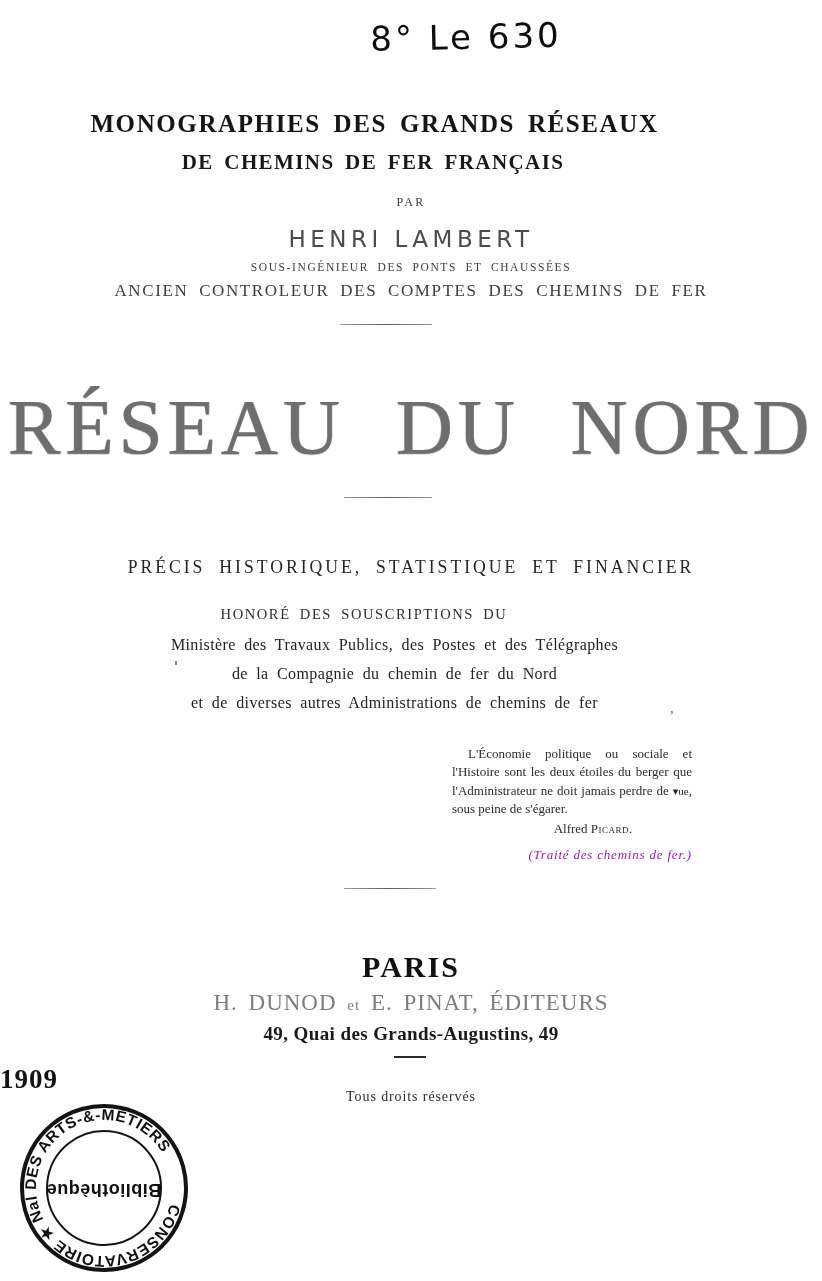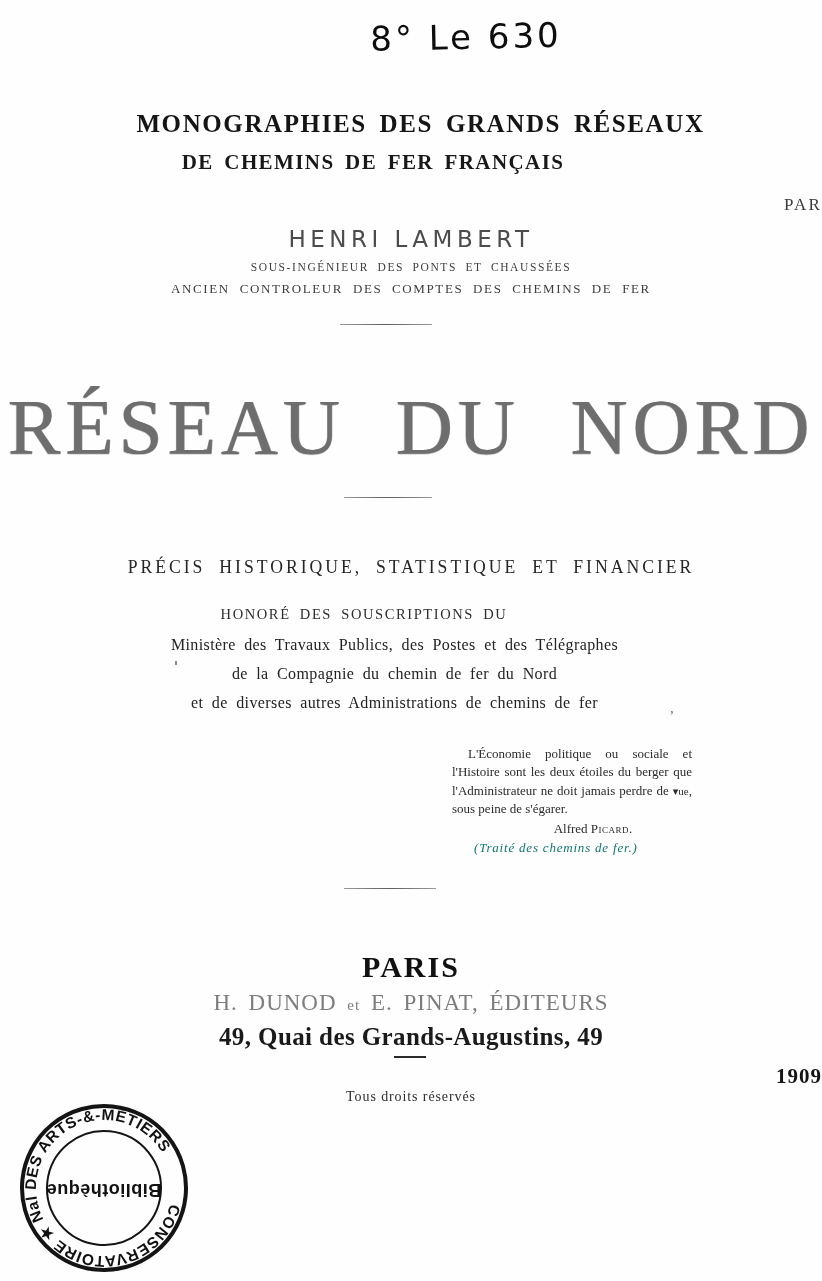--- a/index.html
+++ b/index.html
@@ -40,41 +40,40 @@
     position: absolute;
     top: 110px;
     left: 0;
     width: 749px;
     text-align: center;
     font-size: 25px;
     font-weight: 700;
     letter-spacing: 1.6px;
     word-spacing: 5px;
     color: #151515;
-    padding-left: 46px;
   }
   .title-sub {
     position: absolute;
     top: 150px;
     left: 0;
     width: 746px;
     text-align: center;
     font-size: 21px;
     font-weight: 700;
     letter-spacing: 1.4px;
     word-spacing: 4px;
     color: #181818;
   }
   .par-line {
     position: absolute;
     top: 195px;
     left: 0;
     width: 822px;
-    text-align: right;
-    font-size: 17px;
+    text-align: center;
+    font-size: 12px;
     letter-spacing: 2.2px;
     color: #3a3a3a;
   }
 
   
   .author-name {
     position: absolute;
     top: 226px;
     left: 0;
     width: 822px;
@@ -95,21 +94,21 @@
     letter-spacing: 1.6px;
     word-spacing: 4px;
     color: #3d3d3d;
   }
   .author-cred2 {
     position: absolute;
     top: 281px;
     left: 0;
     width: 822px;
     text-align: center;
-    font-size: 13px;
+    font-size: 17px;
     letter-spacing: 1.6px;
     word-spacing: 5px;
     color: #3d3d3d;
   }
 
   
   .rule {
     position: absolute;
     height: 1px;
     background: linear-gradient(to right, #9a9a9a, #5e5e5e, #9a9a9a);
@@ -206,26 +205,26 @@
     text-align: justify;
   }
   .epigraph .first { text-indent: 16px; }
   .epigraph .sc { font-variant: small-caps; letter-spacing: 0.5px; }
   .epi-attr {
     text-align: center;
     margin-top: 1px;
     padding-left: 42px;
   }
   .epi-src {
-    text-align: left;
+    text-align: right;
     font-style: italic;
     letter-spacing: 0.8px;
     padding-left: 22px;
-    margin-top: 1px;
-    color: #0f766e;
+    margin-top: 8px;
+    color: #a21caf;
   }
   .vue-mark { font-size: 11px; }
 
   
   .paris {
     position: absolute;
     top: 950px;
     left: 0;
     width: 822px;
     text-align: center;
@@ -248,32 +247,32 @@
   .publishers .et {
     font-size: 15px;
     letter-spacing: 1px;
   }
   .address {
     position: absolute;
     top: 1023px;
     left: 0;
     width: 822px;
     text-align: center;
-    font-size: 25px;
+    font-size: 19px;
     font-weight: 700;
     letter-spacing: 0.4px;
     color: #1a1a1a;
   }
   .year {
     position: absolute;
     top: 1064px;
     left: 0;
     width: 822px;
-    text-align: right;
-    font-size: 21px;
+    text-align: left;
+    font-size: 27px;
     font-weight: 700;
     letter-spacing: 1px;
     color: #141414;
   }
   .rights {
     position: absolute;
     top: 1089px;
     left: 0;
     width: 822px;
     text-align: center;

